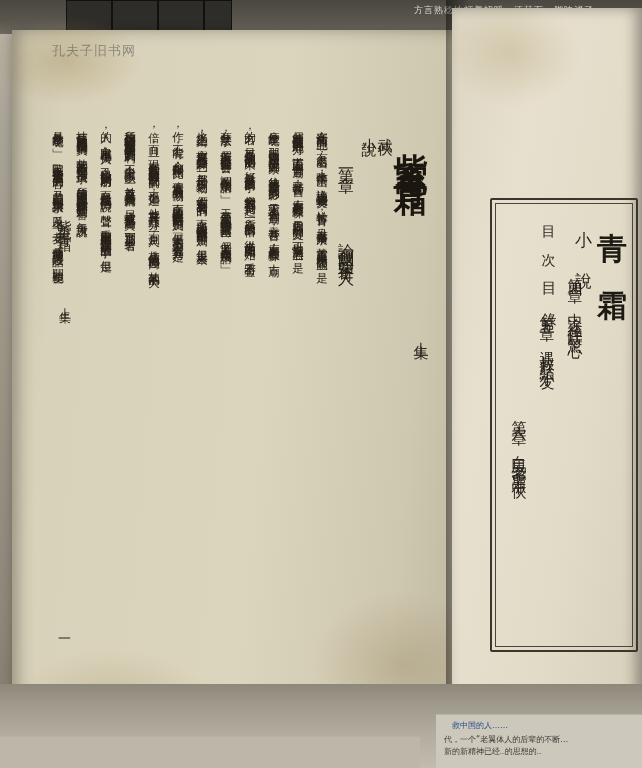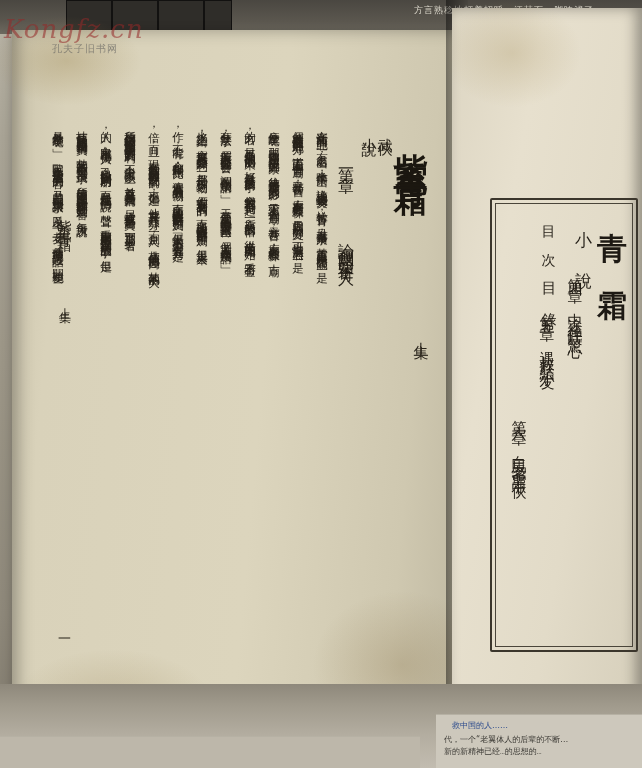--- a/index.html
+++ b/index.html
@@ -239,21 +239,21 @@
     font-style: italic;
     font-family: "DejaVu Serif", serif;
     color: rgba(150, 40, 40, 0.55);
     letter-spacing: 1px;
     pointer-events: none;
   }
   .watermark-sub {
     position: absolute;
     left: 52px;
     top: 42px;
-    font-size: 10px;
+    font-size: 13px;
     color: rgba(90, 90, 90, 0.6);
     letter-spacing: 1px;
     pointer-events: none;
   }
   .top-caption {
     position: absolute;
     left: 414px;
     top: 4px;
     font-size: 9px;
     color: #d8d4c8;
@@ -333,16 +333,15 @@
   </div>
 
   <div class="bottom-papers">
     <div class="bottom-paper-block" style="left:436px;top:30px;width:206px;height:54px;"></div>
     <div class="bottom-paper-block" style="left:0px;top:52px;width:420px;height:32px;background:#bdb7aa;"></div>
     <div class="bottom-text-line" style="left:452px;top:36px;color:#2b4a8c;">救中国的人……</div>
     <div class="bottom-text-line" style="left:444px;top:50px;">代，一个“老翼体人的后辈的不断…</div>
     <div class="bottom-text-line" style="left:444px;top:62px;font-family:Liberation Mono, monospace;">新的新精神已经…的思想的…</div>
   </div>
 
-  <div class="watermark">Kongfz.cn</div>
   <div class="watermark-sub">孔夫子旧书网</div>
 
 </div>
 
 </body></html>

